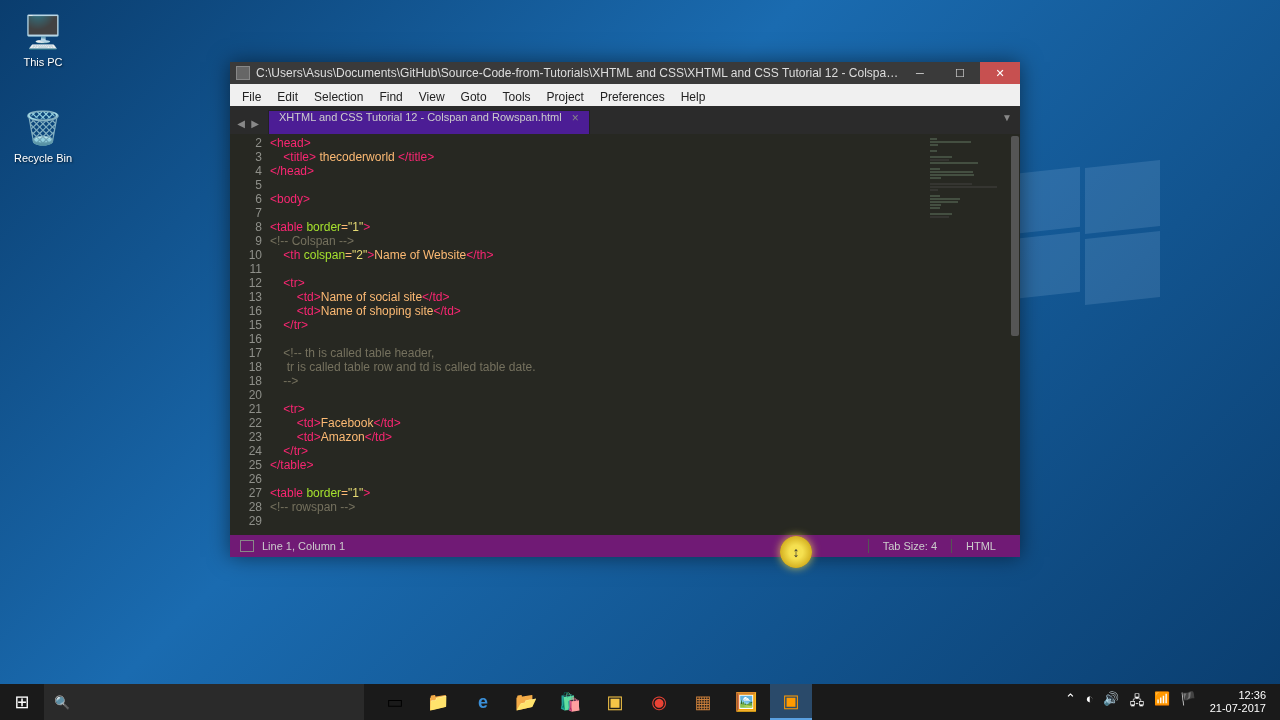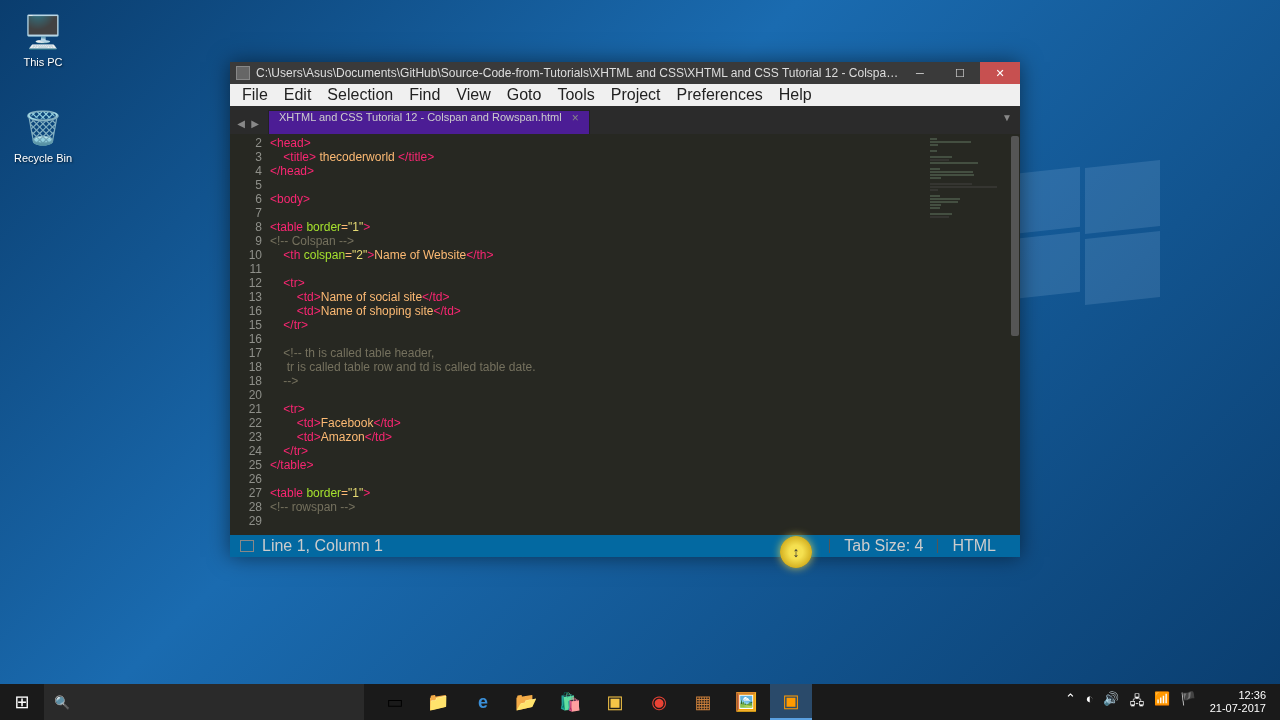--- a/index.html
+++ b/index.html
@@ -33,21 +33,21 @@
 }
 .titlebar .title { flex: 1; white-space: nowrap; overflow: hidden; text-overflow: ellipsis; }
 .titlebar .win-btn {
   width: 40px; height: 22px; display: flex; align-items: center;
   justify-content: center; font-size: 11px; color: #ddd; cursor: pointer;
 }
 .titlebar .win-btn.close { background: #c75050; color: #fff; }
 
 .menubar {
   height: 22px; background: #f0f0f0; display: flex; align-items: flex-end;
-  padding: 0 4px; font-size: 16px; color: #222;
+  padding: 0 4px; font-size: 12px; color: #222;
 }
 .menubar .menu-item { padding: 2px 8px; cursor: pointer; }
 
 .tabbar {
   height: 28px; background: #2b2b2b; display: flex; align-items: flex-end;
   padding-left: 4px; position: relative;
 }
 .tabbar .nav-arrow {
   width: 14px; height: 22px; display: flex; align-items: center;
   justify-content: center; color: #888; font-size: 10px; cursor: pointer;
@@ -88,22 +88,22 @@
 .minimap div { height: 2px; margin-bottom: 1px; }
 .scrollbar {
   position: absolute; right: 0; top: 0; width: 10px; bottom: 0;
 }
 .scrollbar .thumb {
   position: absolute; right: 1px; top: 2px; width: 8px; height: 200px;
   background: #555; border-radius: 2px;
 }
 
 .statusbar {
-  height: 22px; background: #0369a1; display: flex; align-items: center;
-  color: #ccc; font-size: 16px; padding: 0 10px;
+  height: 22px; background: #701a75; display: flex; align-items: center;
+  color: #ccc; font-size: 11px; padding: 0 10px;
 }
 .statusbar .sb-icon { width: 14px; height: 12px; border: 1px solid #888; margin-right: 8px; }
 .statusbar .status-left { flex: 1; }
 .statusbar .status-item { padding: 0 14px; cursor: pointer; }
 .statusbar .sep { width: 1px; height: 14px; background: #555; }
 
 .cursor-indicator {
   position: absolute; left: 780px; top: 536px; width: 32px; height: 32px;
   border-radius: 50%; background: radial-gradient(circle, #f5e050 30%, #d4b020 70%, transparent 100%);
   display: flex; align-items: center; justify-content: center; font-size: 14px;

